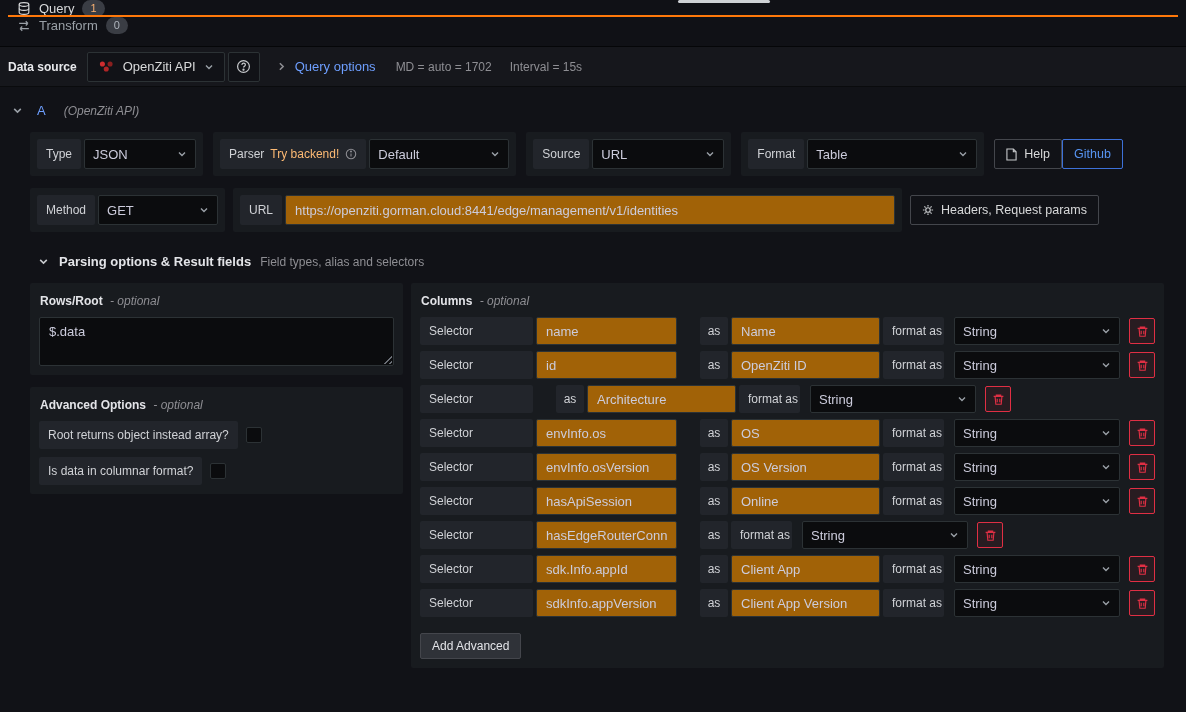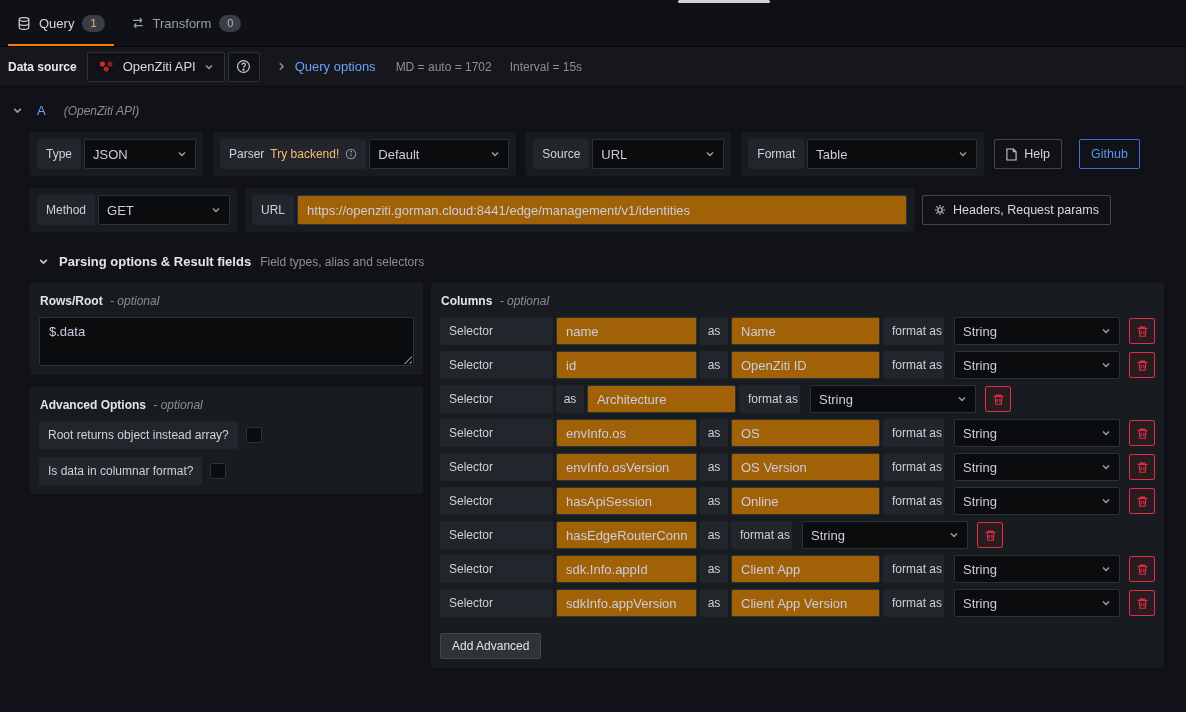--- a/index.html
+++ b/index.html
@@ -10,21 +10,21 @@
     color:#ccccdc;
     overflow:hidden;
     position:relative;
     font-size:13px;
   }
   svg { display:block; flex:none; }
 
   .top-artifact { position:absolute; top:0; left:678px; width:92px; height:3px; background:#cfd2d6; border-radius:2px; z-index:9; }
 
   
-  .tabbar { height:47px; display:flex; align-items:stretch; background:#101116; border-bottom:1px solid #050608; padding:0 4px; }
+  .tabbar { height:47px; display:flex; align-items:stretch; background:#101116; border-bottom:1px solid #050608; padding:0 4px;flex-direction:column; }
   .tab { display:flex; align-items:center; gap:8px; padding:0 13px; position:relative; cursor:pointer; }
   .tab.active::after { content:""; position:absolute; left:4px; right:4px; bottom:0; height:2px; background:#ff780a; }
   .tab-label { font-size:13px; color:#d8d9da; }
   .tab.inactive .tab-label { color:#9aa0a7; }
   .badge { background:#3a3d44; border-radius:9px; font-size:11px; padding:2px 8px; line-height:13px; }
   .badge.orange { color:#f8b173; }
   .badge.gray { color:#aeb4bc; }
 
   
   .toolbar { height:40px; background:#16171c; border-bottom:1px solid #0a0b0d; display:flex; align-items:center; padding:0 8px; }
@@ -46,21 +46,21 @@
   .editor { padding:2px 22px 0 30px; }
   .frow { display:flex; align-items:center; gap:10px; }
   .fpanel { background:#181b1f; padding:7px; display:flex; align-items:center; gap:3px; border-radius:2px; }
   .ilabel { background:#22252b; color:#d0d2d6; font-size:12px; height:30px; display:flex; align-items:center; gap:6px; padding:0 9px; border-radius:2px; white-space:nowrap; }
   .green { color:#fdba74; }
   .select { height:30px; background:#0b0c0e; border:1px solid #2c3235; border-radius:2px; display:flex; align-items:center; justify-content:space-between; gap:6px; padding:0 8px; font-size:13px; color:#ccccdc; cursor:pointer; }
   .tinput { height:30px; background:#a16207; border:1px solid #2c3235; border-radius:2px; color:#ccccdc; font-size:13px; padding:0 9px; font-family:inherit; outline:none; }
   .btn { height:30px; border:1px solid #44464c; background:transparent; color:#d8d9da; font-size:12.5px; display:inline-flex; align-items:center; gap:7px; padding:0 11px; border-radius:2px; font-family:inherit; cursor:pointer; white-space:nowrap; }
   .btn.blue { border-color:#3d71d9; color:#5794f2; }
   .btn.gray-fill { background:#2f3238; border-color:#44464c; color:#e3e4e8; height:26px; font-size:12px; }
-  .right-btns { margin-left:auto; margin-right:96px; display:flex; gap:17px; }
+  .right-btns { margin-left:auto; margin-right:96px; display:flex; }
   .row2 { margin-top:12px; gap:8px; }
 
   
   .section-hdr { display:flex; align-items:baseline; margin:22px 0 14px; padding-left:8px; }
   .section-chev { display:flex; align-self:center; margin-right:10px; cursor:pointer; }
   .section-title { font-size:13px; font-weight:700; color:#e3e4e8; }
   .section-sub { font-size:12px; color:#8e8e93; margin-left:9px; }
 
   
   .cols-area { display:flex; gap:8px; align-items:flex-start; }
@@ -74,21 +74,21 @@
   textarea.tarea { width:100%; height:49px; resize:none; background:#0b0c0e; border:1px solid #2c3235; border-radius:2px; color:#ccccdc; font-family:"Liberation Sans","DejaVu Sans",sans-serif; font-size:13px; padding:6px 9px; outline:none; display:block; }
   .resize-handle { position:absolute; right:2px; bottom:2px; width:9px; height:9px;
     background:repeating-linear-gradient(135deg,#6a6e75 0 1px,transparent 1px 3.5px);
     clip-path:polygon(100% 0,100% 100%,0 100%); }
   .adv-row { display:flex; align-items:center; margin-top:8px; }
   .cb { appearance:none; -webkit-appearance:none; width:16px; height:16px; background:#0b0c0e; border:1px solid #2c3235; border-radius:2px; margin-left:8px; cursor:pointer; }
 
   .col-row { display:flex; align-items:center; gap:3px; margin-bottom:6px; }
   .col-row .ilabel { height:28px; }
   .sel-lbl { width:113px; }
-  .as-lbl { width:28px; justify-content:center; }
+  .as-lbl { width:28px; justify-content:center;margin-left:20px; }
   .fmt-lbl { width:61px; }
   .sel-inp { width:141px; height:28px; }
   .alias-inp { width:149px; height:28px; }
   .fmt-select { width:166px; height:28px; margin-left:7px; }
   .trash-btn { width:26px; height:26px; border:1px solid #e02f44; background:rgba(224,47,68,0.08); border-radius:2px; display:flex; align-items:center; justify-content:center; margin-left:6px; cursor:pointer; }
   .add-cols-row { margin-top:16px; }
 </style>
 </head>
 <body>
 
@@ -233,21 +233,21 @@
       </button>
       <button class="btn blue">
         <span>Github</span>
       </button>
     </div>
   </div>
 
   <div class="frow row2">
     <div class="fpanel">
       <span class="ilabel">Method</span>
-      <div class="select" style="width:132px">
+      <div class="select" style="width:120px">
         <span>GET</span>
         <span>
             <svg width="10" height="10" viewBox="0 0 10 10" fill="none" stroke="#9aa0a7" stroke-width="1.4">
               <path d="M2 3.5l3 3 3-3"></path>
             </svg>
           </span>
       </div>
     </div>
     <div class="fpanel">
       <span class="ilabel">URL</span>

